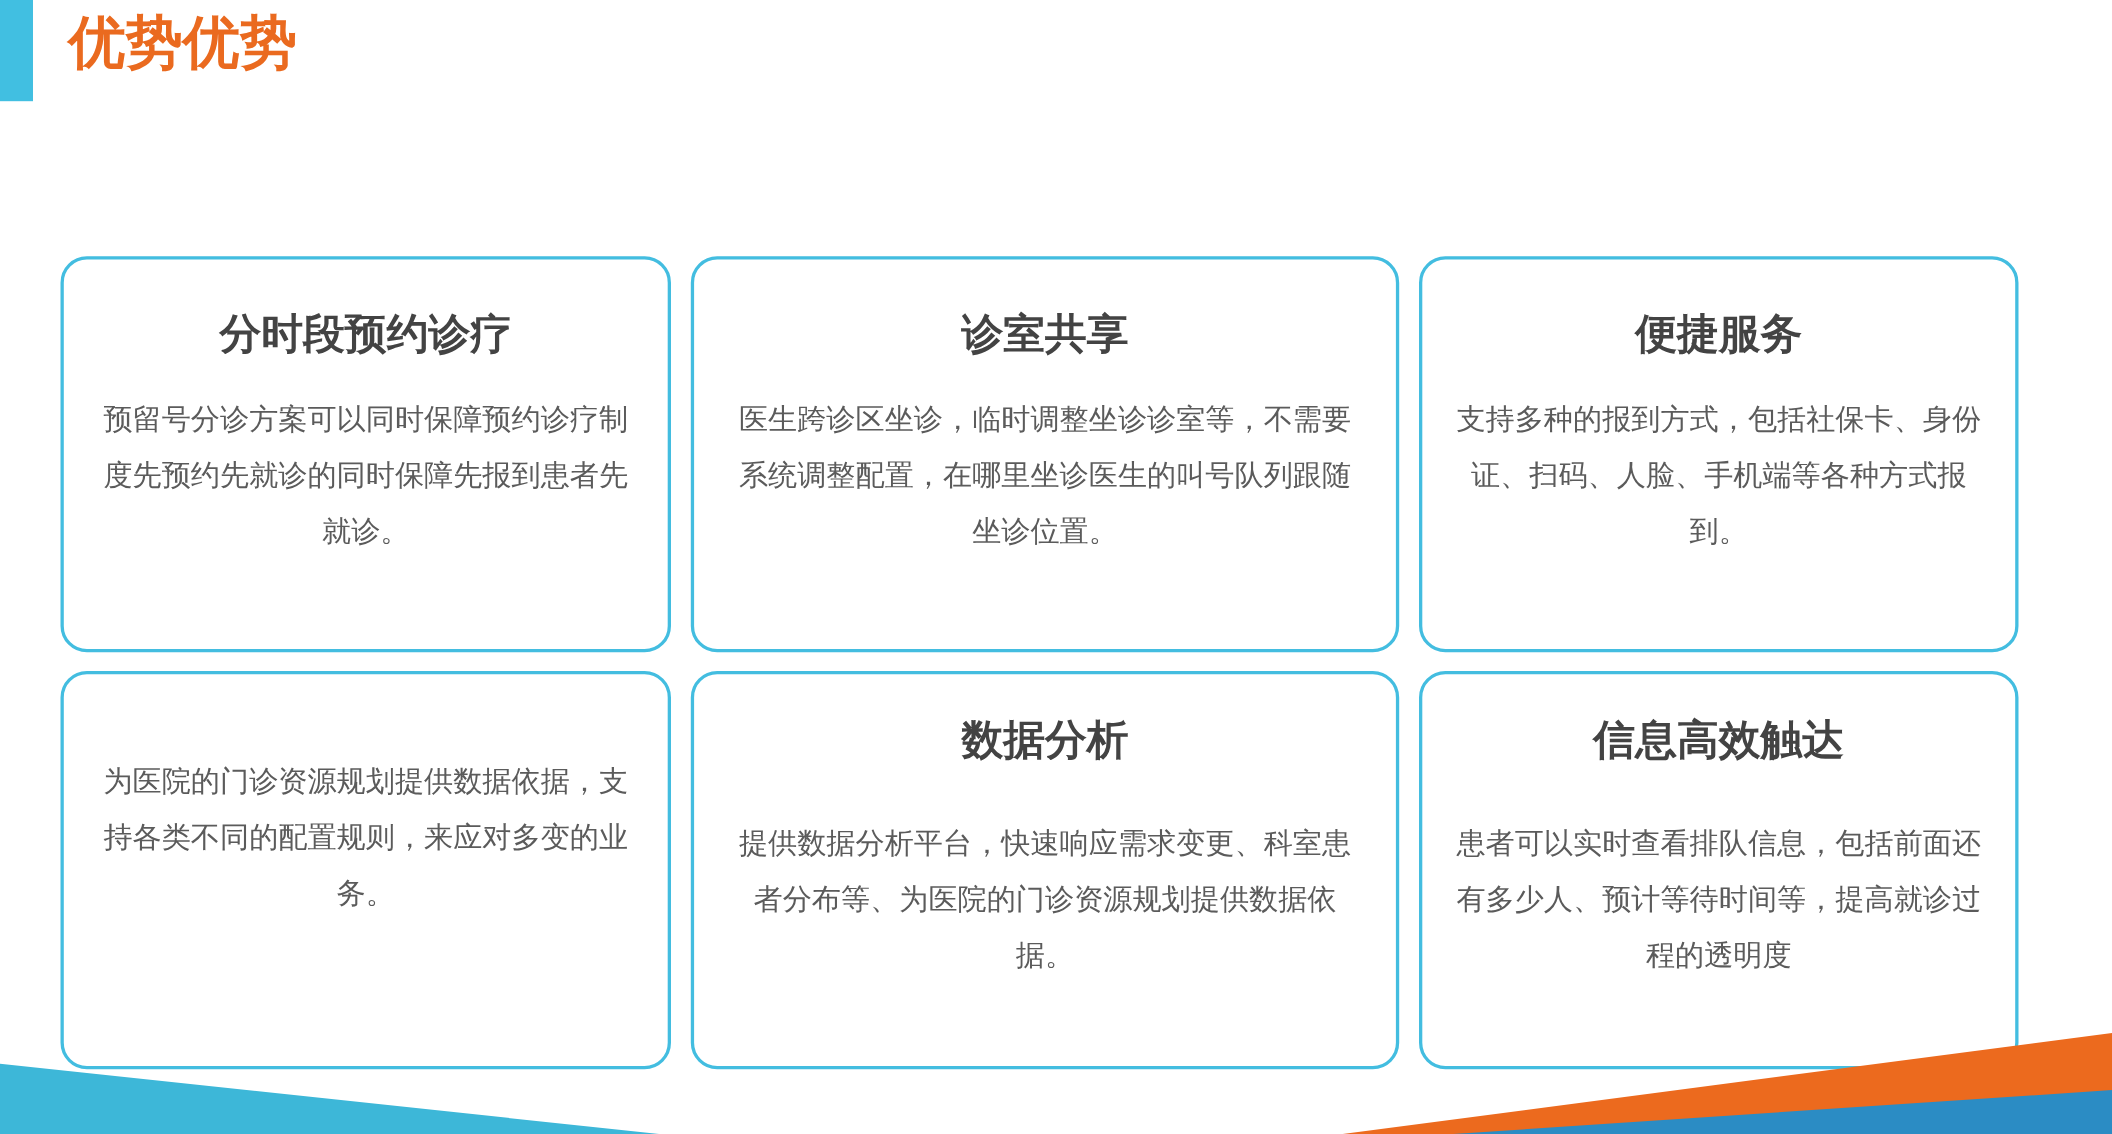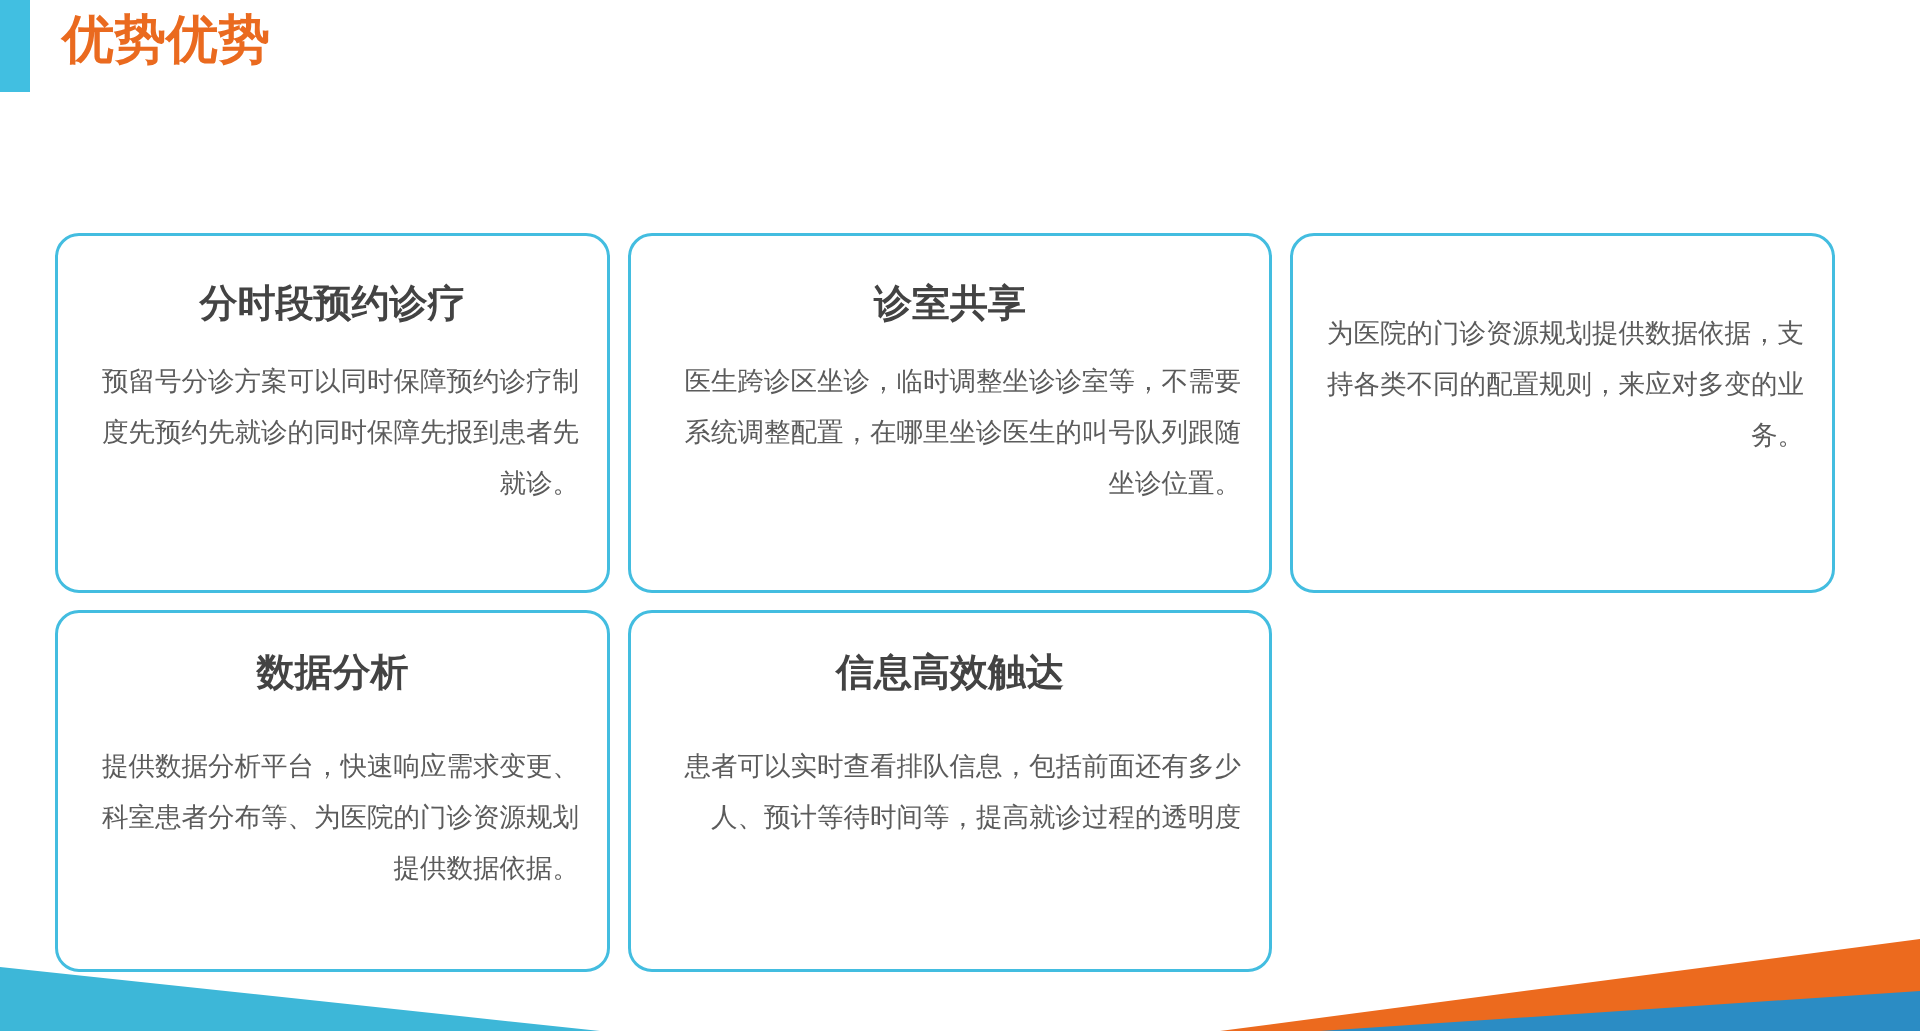--- a/index.html
+++ b/index.html
@@ -88,21 +88,21 @@
     margin: 18px 0 0 0;
     white-space: nowrap;
     font-family: "DejaVu Sans", "Liberation Sans", sans-serif;
   }
 
   .card-body {
     margin-top: 30px;
     font-size: 26.5px;
     line-height: 51px;
     color: #5b5b5b;
-    text-align: right;
+    text-align: center;
     font-weight: 400;
     font-family: "Liberation Sans", "DejaVu Sans", sans-serif;
   }
 
   
   .card-grid > .feature-card.row-2 .card-title {
     margin-top: 10px;
   }
   .card-grid > .feature-card.row-2 .card-body {
     margin-top: 46px;
@@ -141,20 +141,24 @@
     <div class="feature-card row-1">
       <div class="card-title">分时段预约诊疗</div>
       <div class="card-body">预留号分诊方案可以同时保障预约诊疗制度先预约先就诊的同时保障先报到患者先就诊。</div>
     </div>
 
     <div class="feature-card row-1">
       <div class="card-title">诊室共享</div>
       <div class="card-body">医生跨诊区坐诊，临时调整坐诊诊室等，不需要系统调整配置，在哪里坐诊医生的叫号队列跟随坐诊位置。</div>
     </div>
 
+    <div class="feature-card row-1">
+      <div class="card-title">便捷服务</div>
+      <div class="card-body">支持多种的报到方式，包括社保卡、身份证、扫码、人脸、手机端等各种方式报到。</div>
+    </div>
 
     <div class="feature-card row-2">
       <div class="card-body">为医院的门诊资源规划提供数据依据，支持各类不同的配置规则，来应对多变的业务。</div>
     </div>
 
     <div class="feature-card row-2">
       <div class="card-title">数据分析</div>
       <div class="card-body">提供数据分析平台，快速响应需求变更、科室患者分布等、为医院的门诊资源规划提供数据依据。</div>
     </div>
 

